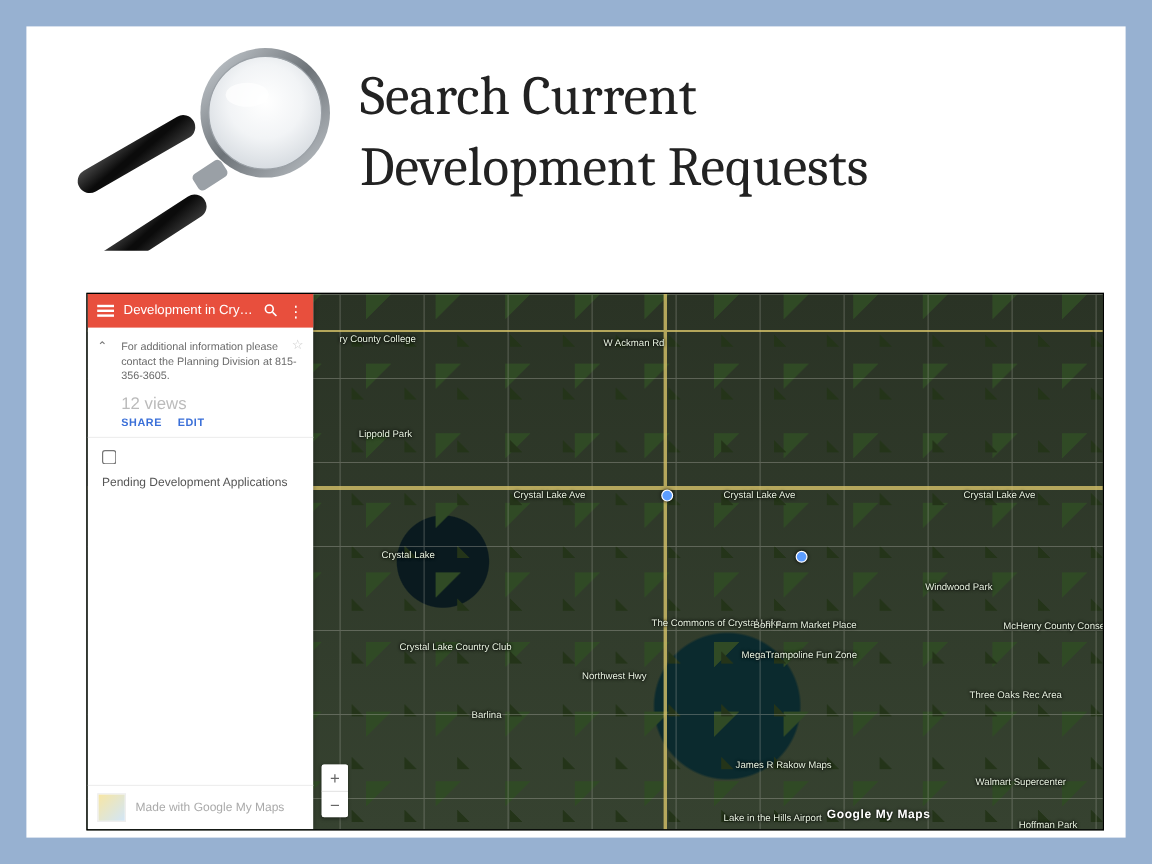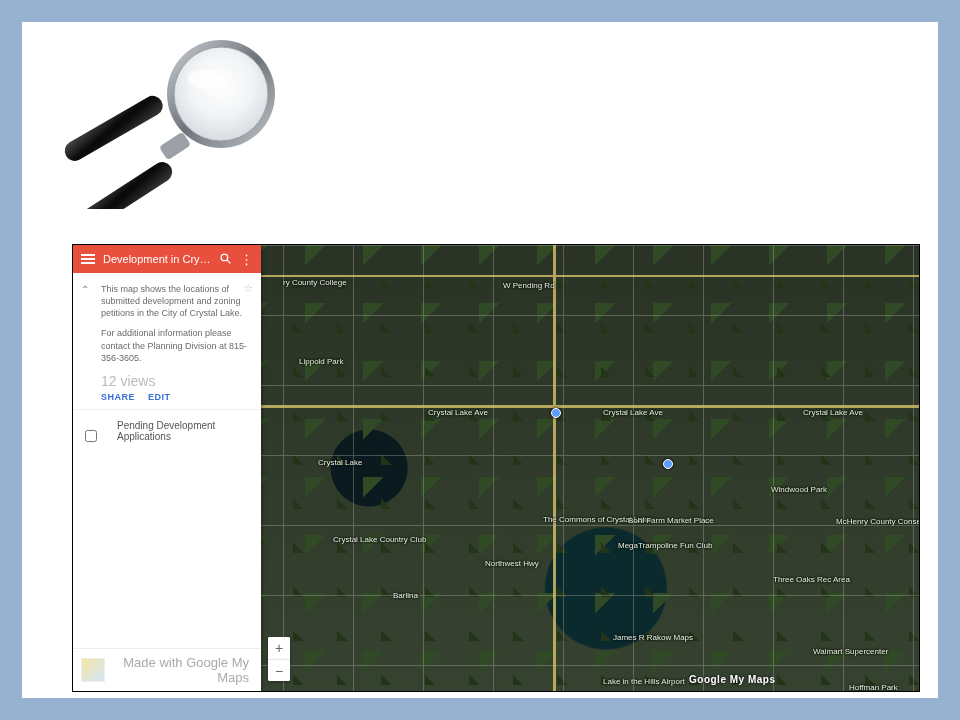--- a/index.html
+++ b/index.html
@@ -141,45 +141,46 @@
     position: absolute; right: 8px; top: 8px;
     color: #ccc; font-size: 11px;
     cursor: pointer;
   }
   .sidebar-desc p { margin-bottom: 8px; }
   .sidebar-links { color: #3a6fd8; font-size: 9px; font-weight: 600; letter-spacing: .5px; }
   .sidebar-links a { margin-right: 10px; cursor: pointer; }
   .view-count { color: #bbb; font-size: 14px; margin-top: 2px; }
   .sidebar-divider { height: 1px; background: #eee; }
   .layer-row {
-    display: flex; align-items: flex-end;
+    display: flex; align-items: flex-start;
     padding: 10px 12px;
     font-size: 10px;
     color: #555;
-    gap: 20px;
+    gap: 10px;
+    flex-direction: column;
   }
   .layer-row input[type=checkbox] {
     width: 12px; height: 12px;
   }
   .sidebar-footer {
     margin-top: auto;
     display: flex;
     align-items: center;
     padding: 6px 8px;
     gap: 8px;
     border-top: 1px solid #eee;
   }
   .sidebar-footer .thumb {
     width: 24px; height: 24px;
     background: linear-gradient(135deg, #f7e6a4, #d2e6f7);
     border: 1px solid #eee;
   }
   .sidebar-footer .attrib {
-    font-size: 13px; color: #aaa;
-    flex: 1; text-align: right;
+    font-size: 10px; color: #aaa;
+    flex: 1; text-align: left;
     padding-right: 4px;
   }
   .zoom {
     position: absolute;
     left: 195px;
     bottom: 10px;
     width: 22px;
     background: #fff;
     border-radius: 2px;
     box-shadow: 0 1px 3px rgba(0,0,0,.4);
@@ -241,50 +242,51 @@
           <rect x="105" y="104" width="28" height="16" rx="4" fill="#9aa0a6" transform="rotate(-33 119 112)"></rect>
 
           <circle cx="165" cy="60" r="54" fill="url(#rim)"></circle>
           <circle cx="165" cy="60" r="47" fill="url(#lens)"></circle>
           <circle cx="165" cy="60" r="47" fill="none" stroke="#9aa0a6" stroke-width="1"></circle>
 
           <ellipse cx="150" cy="45" rx="18" ry="10" fill="#ffffff" opacity="0.7"></ellipse>
         </svg>
       </div>
       <h1 class="page-title">
-        <br>
+        <span>Search Current</span><br>
+        <span>Development Requests</span>
       </h1>
     </div>
 
     <div class="map-frame">
       <div class="satellite"></div>
 
       <div class="poi" style="left:478px; top:163px"></div>
       <div class="poi" style="left:590px; top:214px"></div>
 
       <div id="map-labels-layer">
           <span class="map-label" style="left: 210px; top: 33px;">ry County College</span>
           <span class="map-label" style="left: 226px; top: 112px;">Lippold Park</span>
           <span class="map-label" style="left: 245px; top: 213px;">Crystal Lake</span>
           <span class="map-label" style="left: 260px; top: 290px;">Crystal Lake Country Club</span>
           <span class="map-label" style="left: 355px; top: 163px;">Crystal Lake Ave</span>
           <span class="map-label" style="left: 530px; top: 163px;">Crystal Lake Ave</span>
           <span class="map-label" style="left: 730px; top: 163px;">Crystal Lake Ave</span>
           <span class="map-label" style="left: 470px; top: 270px;">The Commons of Crystal Lake</span>
           <span class="map-label" style="left: 555px; top: 271px;">Bohl Farm Market Place</span>
-          <span class="map-label" style="left: 545px; top: 296px;">MegaTrampoline Fun Club</span>
+          <span class="map-label" style="left: 545px; top: 296px;">MegaTrampoline Fun Zone</span>
           <span class="map-label" style="left: 320px; top: 346px;">Barlina</span>
           <span class="map-label" style="left: 540px; top: 388px;">James R Rakow Maps</span>
-          <span class="map-label" style="left: 700px; top: 330px;">Three Oaks Rec Area</span>
+          <span class="map-label" style="left: 700px; top: 330px; padding-left: 35px;">Three Oaks Rec Area</span>
           <span class="map-label" style="left: 698px; top: 240px;">Windwood Park</span>
           <span class="map-label" style="left: 763px; top: 272px;">McHenry County Conservation District</span>
           <span class="map-label" style="left: 740px; top: 402px;">Walmart Supercenter</span>
           <span class="map-label" style="left: 776px; top: 438px;">Hoffman Park</span>
           <span class="map-label" style="left: 530px; top: 432px;">Lake in the Hills Airport</span>
-          <span class="map-label" style="left: 430px; top: 36px;">W Pending Rd</span>
+          <span class="map-label" style="left: 430px; top: 36px;">W Ackman Rd</span>
           <span class="map-label" style="left: 412px; top: 314px;">Northwest Hwy</span>
         </div>
 
       <div class="map-logo" style="left:605px; bottom:6px">Google My Maps</div>
 
       <div class="zoom">
         <button>+</button>
         <button>−</button>
       </div>
 
@@ -301,21 +303,20 @@
                 <circle cx="10" cy="10" r="6"></circle>
                 <line x1="15" y1="15" x2="21" y2="21"></line>
               </svg>
           </span>
           <span class="header-icn">⋮</span>
         </div>
 
         <div class="sidebar-desc">
           <span class="chev">⌃</span>
           <span class="star">☆</span>
-          <p>This map shows the locations of submitted development and zoning petitions in the City of Crystal Lake.</p>
           <p>For additional information please contact the Planning Division at 815-356-3605.</p>
           <div class="view-count">12 views</div>
           <div class="sidebar-links">
             <a>SHARE</a>
             <a>EDIT</a>
           </div>
         </div>
 
         <div class="sidebar-divider"></div>
 

